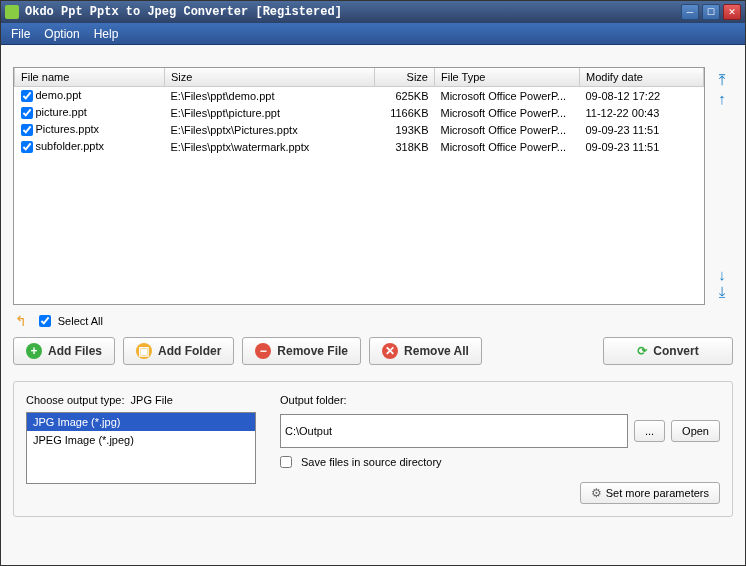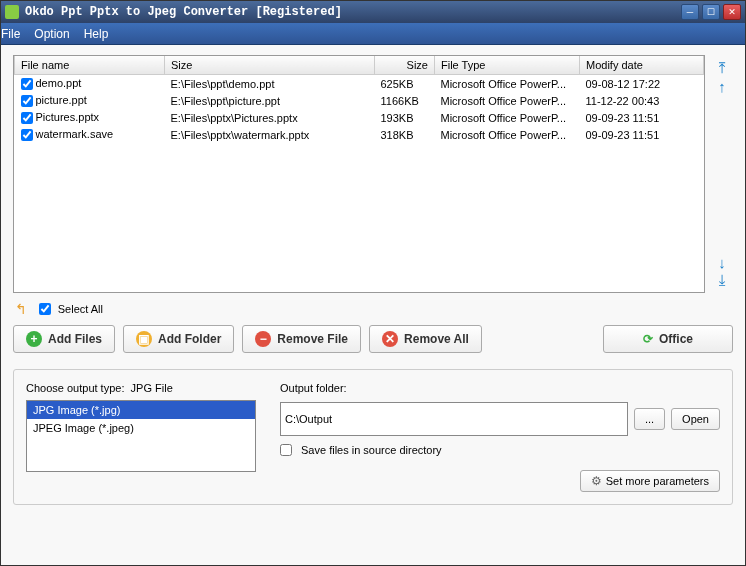--- a/index.html
+++ b/index.html
@@ -4,30 +4,30 @@
 <style>
 * { box-sizing: border-box; margin: 0; padding: 0; }
 body { font-family: Tahoma, Arial, sans-serif; font-size: 11px; background: #fff; }
 .window { width: 746px; height: 566px; background: #0f172a; border: 1px solid #333; display: flex; flex-direction: column; }
 .titlebar { height: 22px; background: linear-gradient(#4a6a9a, #2d4268); color: #fff; display: flex; align-items: center; padding: 0 4px; }
 .titlebar-icon { width: 14px; height: 14px; background: #88cc44; border-radius: 2px; margin-right: 6px; }
 .titlebar-text { flex: 1; font-family: "Courier New", monospace; font-size: 12px; font-weight: bold; }
 .titlebar-buttons { display: flex; gap: 3px; }
 .titlebar-btn { width: 18px; height: 16px; background: linear-gradient(#5b8ac9, #3a6aa8); border: 1px solid #2a4a78; border-radius: 2px; display: flex; align-items: center; justify-content: center; color: #fff; font-size: 9px; cursor: pointer; }
 .titlebar-btn.close { background: linear-gradient(#e86060, #c03030); border-color: #802020; }
-.menubar { height: 22px; background: linear-gradient(#3d6fb9, #2e5494); color: #fff; display: flex; align-items: center; padding: 0 0; gap: 14px; font-size: 12px; border-bottom: 1px solid #1a3a6a; }
+.menubar { height: 22px; background: linear-gradient(#3d6fb9, #2e5494); color: #fff; display: flex; align-items: center; padding: 0 10px; gap: 14px; font-size: 12px; border-bottom: 1px solid #1a3a6a; }
 .menubar-item { cursor: pointer; }
-.content { flex: 1; background: #f8f8f8; padding: 10px 12px; display: flex; flex-direction: column; gap: 4px; }
+.content { flex: 1; background: #f8f8f8; padding: 22px 12px; display: flex; flex-direction: column; gap: 4px; }
 .file-area { display: flex; gap: 6px; }
 .file-table-wrap { flex: 1; background: #fff; border: 1px solid #999; height: 238px; overflow: hidden; }
 .file-table { width: 100%; border-collapse: collapse; font-size: 11px; table-layout: fixed; }
 .file-table th { background: linear-gradient(#fdfdfd, #e7e7e7); border: 1px solid #ccc; border-top: none; padding: 3px 6px; text-align: left; font-weight: normal; position: relative; }
 .file-table th.size { text-align: right; }
 .file-table td { padding: 2px 6px; white-space: nowrap; overflow: hidden; text-overflow: ellipsis; border-bottom: 0; }
-.file-table td.size { }
+.file-table td.size { text-align: right; }
 .chk { width: 12px; height: 12px; vertical-align: middle; margin-right: 3px; }
 .reorder-col { width: 22px; display: flex; flex-direction: column; justify-content: space-between; align-items: center; padding: 4px 0; }
 .reorder-btn { width: 18px; height: 18px; cursor: pointer; display: flex; align-items: center; justify-content: center; color: #1a7fc9; font-size: 15px; }
 .selectall-row { display: flex; align-items: center; gap: 4px; padding: 4px 2px; }
 .up-icon { color: #e8a030; font-size: 14px; margin-right: 8px; }
 .toolbar { display: flex; gap: 8px; align-items: center; }
 .btn { height: 28px; padding: 0 12px; background: linear-gradient(#fff,#ededed); border: 1px solid #aaa; border-radius: 3px; display: inline-flex; align-items: center; gap: 6px; cursor: pointer; font-size: 12px; font-weight: bold; color: #333; }
 .btn .ic { width: 16px; height: 16px; border-radius: 8px; display: inline-flex; align-items: center; justify-content: center; font-size: 12px; color: #fff; }
 .ic-add { background: #3cb043; }
 .ic-folder { background: #f0b030; }
@@ -103,21 +103,21 @@
                 <td>11-12-22 00:43</td>
               </tr>
               <tr>
                 <td><input type="checkbox" class="chk" checked="" style=""><span>Pictures.pptx</span></td>
                 <td>E:\Files\pptx\Pictures.pptx</td>
                 <td class="size">193KB</td>
                 <td>Microsoft Office PowerP...</td>
                 <td>09-09-23 11:51</td>
               </tr>
               <tr>
-                <td><input type="checkbox" class="chk" checked="" style=""><span>watermark.save</span></td>
+                <td><input type="checkbox" class="chk" checked="" style=""><span>subfolder.pptx</span></td>
                 <td>E:\Files\pptx\watermark.pptx</td>
                 <td class="size">318KB</td>
                 <td>Microsoft Office PowerP...</td>
                 <td>09-09-23 11:51</td>
               </tr>
             </tbody>
         </table>
       </div>
       <div class="reorder-col">
         <div>
@@ -149,21 +149,21 @@
       <button class="btn">
           <span class="ic ic-remove">−</span>
           <span>Remove File</span>
         </button>
       <button class="btn">
           <span class="ic ic-remove">✕</span>
           <span>Remove All</span>
         </button>
       <button class="btn convert-btn">
           <span style="color:#3cb043">⟳</span>
-          <span>Office</span>
+          <span>Convert</span>
         </button>
     </div>
 
     <div class="bottom-panel">
       <div class="left-col">
         <div class="label"><span>Choose output type:</span>&nbsp;&nbsp;<span>JPG File</span></div>
         <div class="listbox">
           <div class="listbox-item selected">JPG Image (*.jpg)</div>
           <div class="listbox-item">JPEG Image (*.jpeg)</div>
         </div>

